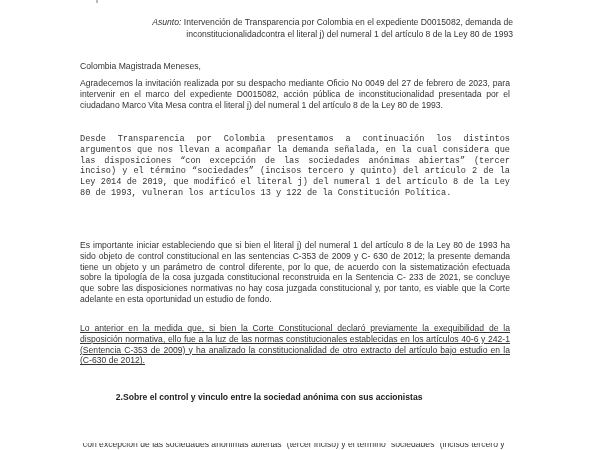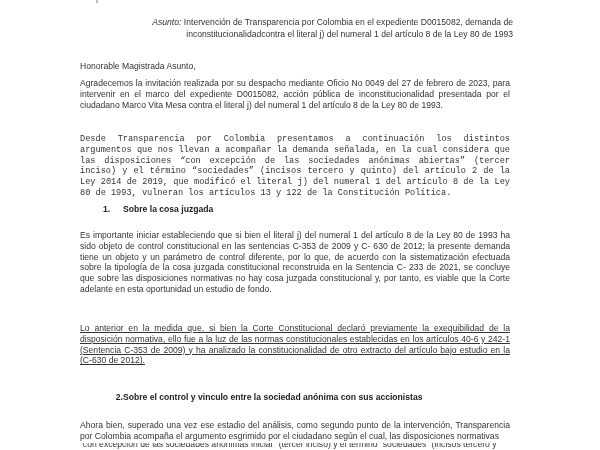--- a/index.html
+++ b/index.html
@@ -9,50 +9,46 @@
   .mark { position: absolute; left: 96px; top: 0px; width: 2px; height: 3px; background: #bbbbbb; }
   .asunto { position: absolute; left: 143px; top: 17px; width: 370px; font-size: 8.6px; line-height: 11.5px; text-align: right; }
   .asunto .lbl { font-style: italic; }
   .p { position: absolute; left: 80px; width: 430px; font-size: 8.6px; line-height: 10.8px; text-align: justify; }
   .h { position: absolute; left: 103px; font-size: 8.6px; font-weight: bold; color: #222; }
   .h .num { display: inline-block; width: 20px; }
   .salut { top: 61px; }
   .p1 { top: 78px; }
   .p2 { top: 134px; font-family: Liberation Mono, monospace; }
   .h1 { top: 204px; }
-  .p3 { top: 230px; }
+  .p3 { top: 240px; }
   .p4 { top: 323px; text-decoration: underline; }
   .h2 { top: 392px; text-align: right; }
   .p5 { top: 420px; }
   .cut { position: absolute; left: 80px; top: 443px; width: 430px; height: 7px; overflow: hidden; font-size: 8.6px; line-height: 10.8px; }
   .cut span { display: block; margin-top: -4px; }
 </style>
 </head>
 <body>
 
 <div class="page">
   <div class="mark"></div>
 
   <div class="asunto">
     <span class="lbl">Asunto:</span><span> Intervención de Transparencia por Colombia en el expediente D0015082, demanda de inconstitucionalidadcontra el literal j) del numeral 1 del artículo 8 de la Ley 80 de 1993</span>
   </div>
 
-  <div class="p salut">Honorable Magistrada Asunto,</div>
+  <div class="p salut">Colombia Magistrada Meneses,</div>
 
   <div class="p p1">Agradecemos la invitación realizada por su despacho mediante Oficio No 0049 del 27 de febrero de 2023, para intervenir en el marco del expediente D0015082, acción pública de inconstitucionalidad presentada por el ciudadano Marco Vita Mesa contra el literal j) del numeral 1 del artículo 8 de la Ley 80 de 1993.</div>
   <div class="p p2">Desde Transparencia por Colombia presentamos a continuación los distintos argumentos que nos llevan a acompañar la demanda señalada, en la cual considera que las disposiciones “con excepción de las sociedades anónimas abiertas” (tercer inciso) y el término “sociedades” (incisos tercero y quinto) del artículo 2 de la Ley 2014 de 2019, que modificó el literal j) del numeral 1 del artículo 8 de la Ley 80 de 1993, vulneran los artículos 13 y 122 de la Constitución Política.</div>
 
-  <div class="h h1">
-    <span class="num">1.</span><span>Sobre la cosa juzgada</span>
-  </div>
 
   <div class="p p3">Es importante iniciar estableciendo que si bien el literal j) del numeral 1 del artículo 8 de la Ley 80 de 1993 ha sido objeto de control constitucional en las sentencias C-353 de 2009 y C- 630 de 2012; la presente demanda tiene un objeto y un parámetro de control diferente, por lo que, de acuerdo con la sistematización efectuada sobre la tipología de la cosa juzgada constitucional reconstruida en la Sentencia C- 233 de 2021, se concluye que sobre las disposiciones normativas no hay cosa juzgada constitucional y, por tanto, es viable que la Corte adelante en esta oportunidad un estudio de fondo.</div>
   <div class="p p4">Lo anterior en la medida que, si bien la Corte Constitucional declaró previamente la exequibilidad de la disposición normativa, ello fue a la luz de las normas constitucionales establecidas en los artículos 40-6 y 242-1 (Sentencia C-353 de 2009) y ha analizado la constitucionalidad de otro extracto del artículo bajo estudio en la (C-630 de 2012).</div>
 
   <div class="h h2">
     <span class="num">2.</span><span>Sobre el control y vinculo entre la sociedad anónima con sus accionistas</span>
   </div>
 
-  <div class="p p5">Ahora bien, superado una vez ese estadio del análisis, como segundo punto de la intervención, Transparencia por Colombia acompaña el argumento esgrimido por el ciudadano según el cual, las disposiciones normativas</div>
   <div class="cut">
-    <span>“con excepción de las sociedades anónimas iniciar” (tercer inciso) y el término “sociedades” (incisos tercero y</span>
+    <span>“con excepción de las sociedades anónimas abiertas” (tercer inciso) y el término “sociedades” (incisos tercero y</span>
   </div>
 </div>
 
 </body></html>

